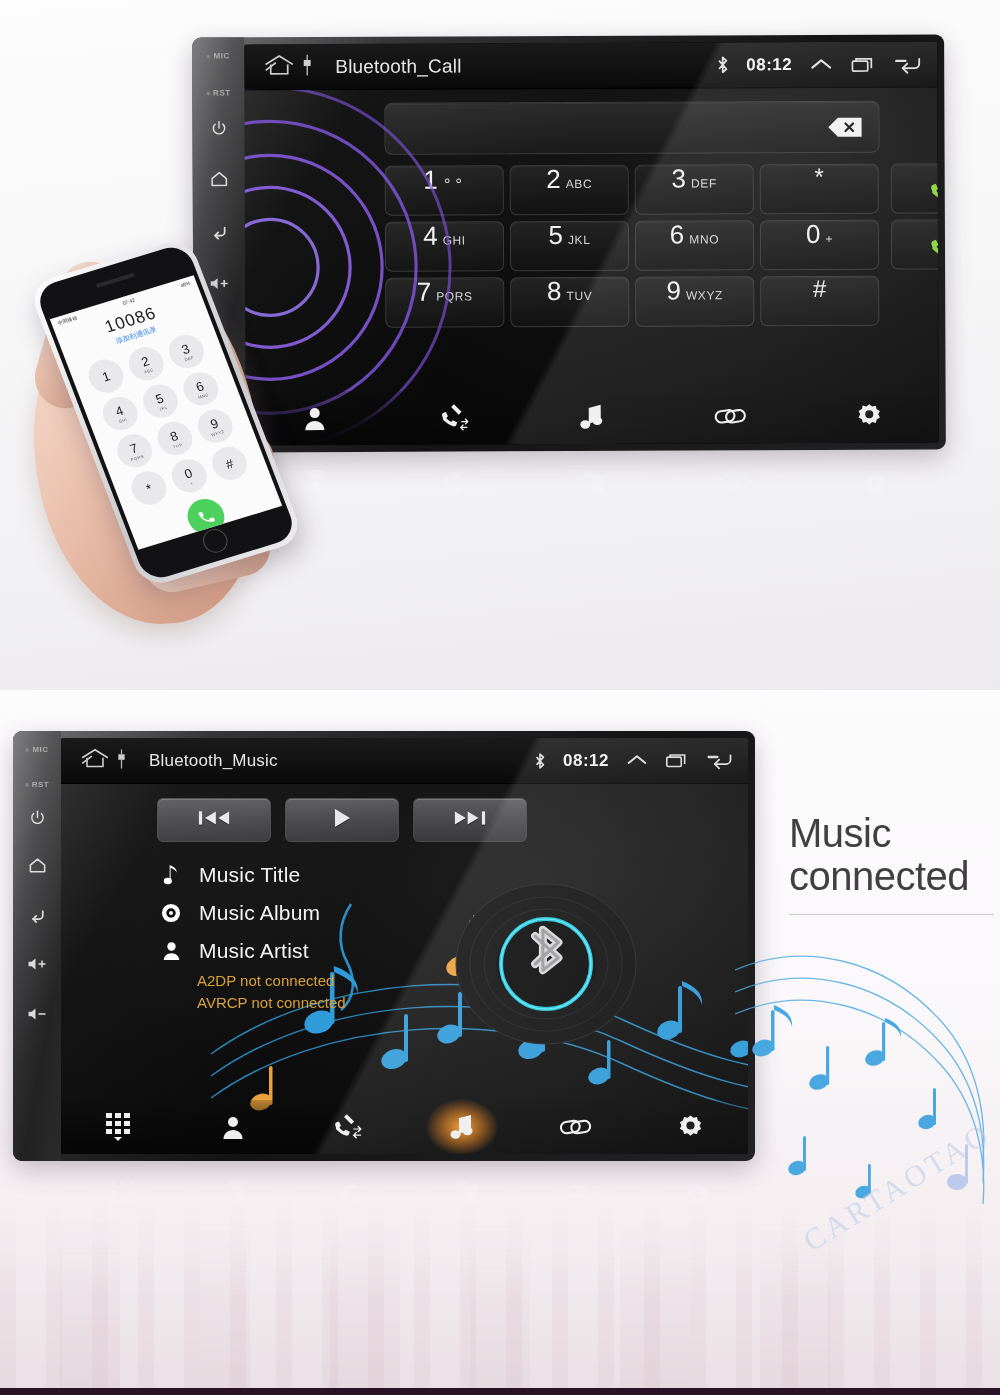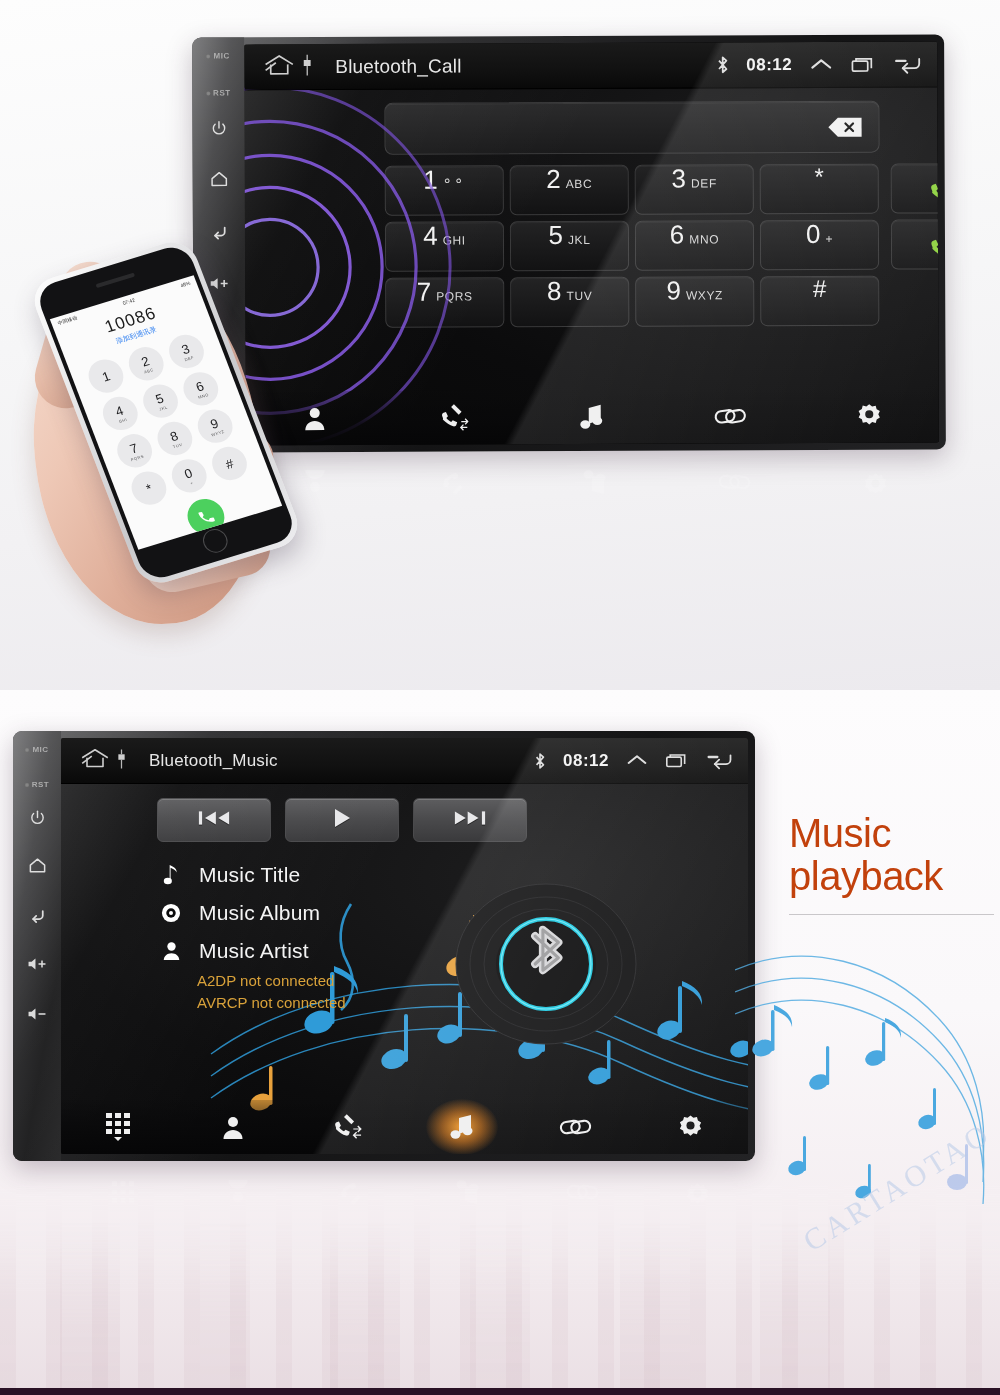--- a/index.html
+++ b/index.html
@@ -129,21 +129,21 @@
   .inforow{display:flex;align-items:center;gap:18px;height:38px;}
   .inforow .ic{width:20px;display:flex;justify-content:center;color:#fff;}
   .inforow .tx{color:#f4f4f4;font-size:21px;letter-spacing:.2px;}
   .status-line{color:#d9a23a;font-size:15px;margin-left:36px;line-height:1.45;white-space:nowrap;}
 
   .vinyl{position:absolute;left:390px;top:95px;width:190px;height:170px;z-index:8;}
   .notes-bg{position:absolute;left:140px;top:60px;width:620px;height:300px;z-index:6;pointer-events:none;}
 
   
   .caption{position:absolute;left:789px;top:812px;width:205px;}
-  .caption .line{color:#c2410c;font-size:40px;line-height:1.08;letter-spacing:-.5px;}
+  .caption .line{color:#404040;font-size:40px;line-height:1.08;letter-spacing:-.5px;}
   .caption .rule{margin-top:16px;height:1px;width:205px;background:#c9c7ca;}
 
   
   .float-notes{position:absolute;left:735px;top:930px;width:265px;height:310px;pointer-events:none;}
 
   
   .reflect{position:absolute;pointer-events:none;}
   .reflect.r1{left:193px;top:455px;width:752px;height:150px;
     transform:scaleY(-1);opacity:.22;
     -webkit-mask-image:linear-gradient(180deg,rgba(0,0,0,0) 0%,rgba(0,0,0,.55) 72%,rgba(0,0,0,.9) 100%);
@@ -872,21 +872,21 @@
       <svg width="27" height="27" viewBox="0 0 28 28" fill="#fff">
           <path d="M14 1.5 17 4l3.7-.8 1 3.6 3.3 1.9-1.6 3.4 1.6 3.4-3.3 1.9-1 3.6L17 20l-3 2.5L11 20l-3.7.8-1-3.6L3 15.3l1.6-3.4L3 8.5l3.3-1.9 1-3.6L11 4z"></path>
           <circle cx="14" cy="12" r="4.2" fill="#eee"></circle>
         </svg>
     </div>
   </div>
 </div>
 
 <div class="caption">
   <div class="line">Music</div>
-  <div class="line">playback</div>
+  <div class="line">connected</div>
   <div class="rule"></div>
 </div>
 
 <svg class="float-notes" viewBox="0 0 265 310">
   <g stroke="#4aa8e0" stroke-width="1.3" fill="none" opacity=".8">
     <path d="M0 40 C70 10 150 30 205 90 C240 128 252 180 248 230"></path>
     <path d="M0 62 C70 32 150 52 205 112 C240 150 252 202 248 252"></path>
     <path d="M0 84 C70 54 150 74 205 134 C240 172 252 224 248 274"></path>
   </g>
   <g fill="#4aa8e0">

